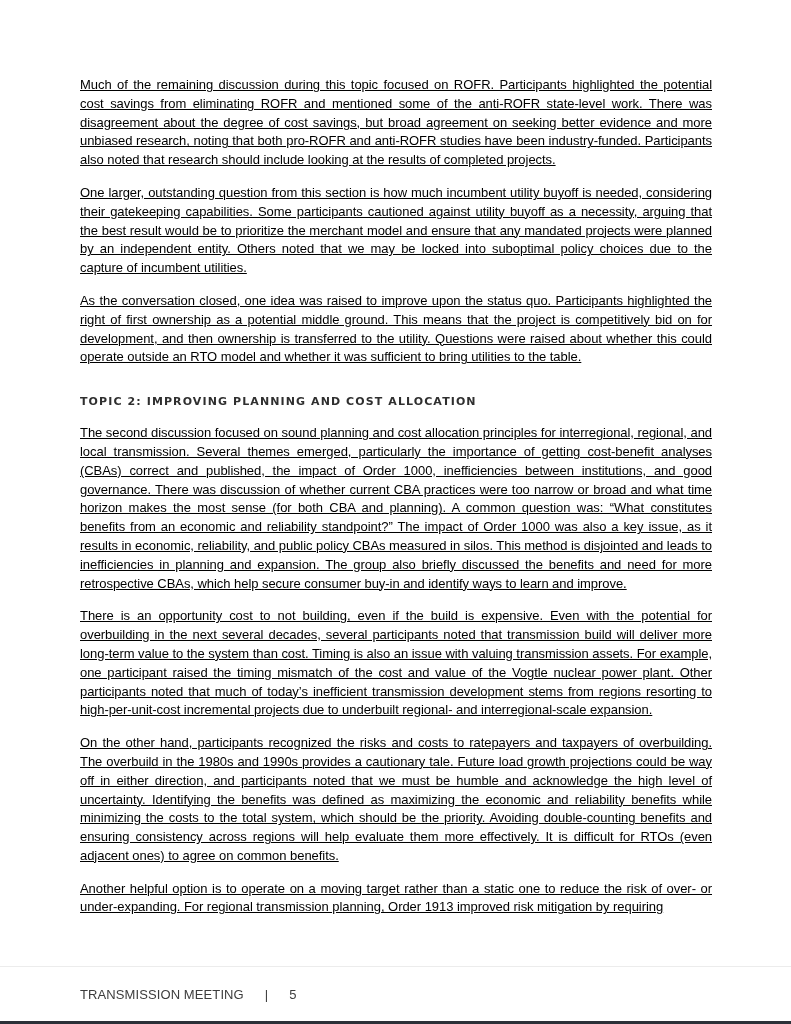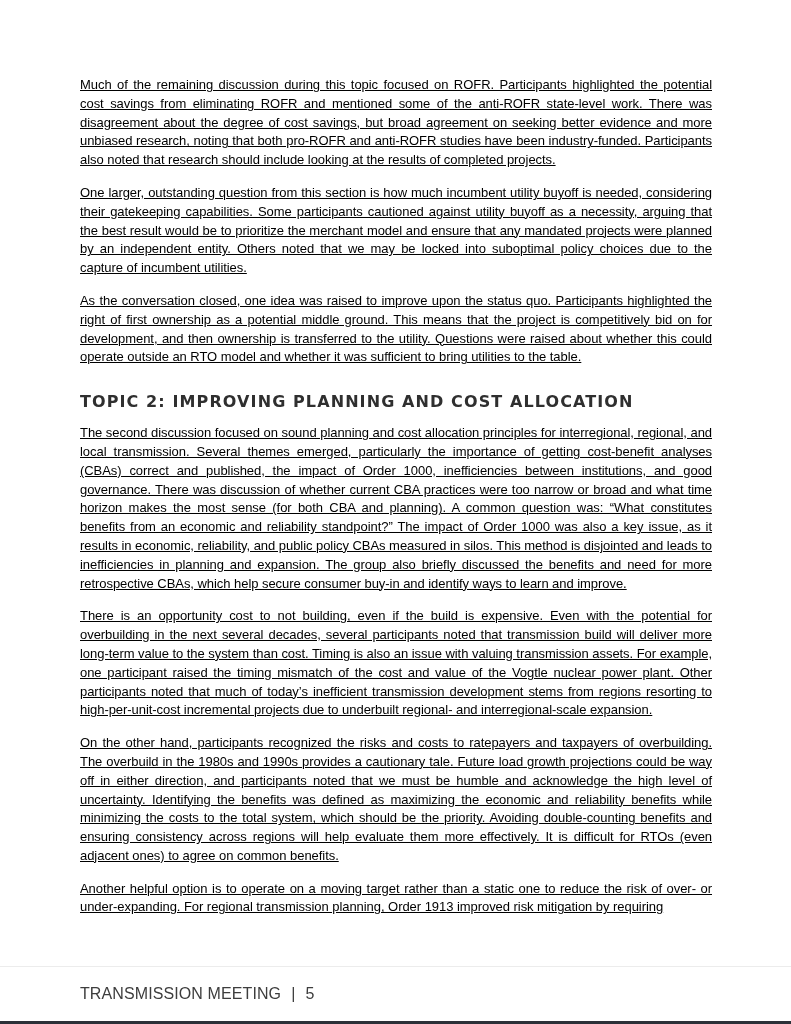--- a/index.html
+++ b/index.html
@@ -25,21 +25,21 @@
       line-height: 18.8px;
       text-align: justify;
       color: #000000;
       letter-spacing: -0.05px;
       margin-bottom: 14px;
       text-decoration: underline;
     }
     .section-heading {
       font-family: "DejaVu Sans", sans-serif;
       font-weight: bold;
-      font-size: 16px;
+      font-size: 11px;
       letter-spacing: 1.1px;
       color: #2f2f2f;
       margin-top: 26px;
       margin-bottom: 13px;
       line-height: 18px;
     }
     .footer-divider {
       position: absolute;
       left: 0;
       top: 966px;
@@ -68,26 +68,26 @@
       display: block;
     }
     .brand-name {
       font-family: "DejaVu Sans", sans-serif;
       font-weight: bold;
       font-size: 9.5px;
       color: #8cc152;
       letter-spacing: 0.2px;
     }
     .footer-right {
-      font-size: 16px;
+      font-size: 13px;
       color: #3d3d3d;
       letter-spacing: 0.1px;
       display: flex;
       align-items: center;
-      gap: 10px;
+      gap: 21px;
     }
     .bottom-bar {
       position: absolute;
       left: 0;
       bottom: 0;
       width: 791px;
       height: 3px;
       background: #2b3038;
     }
   </style>

